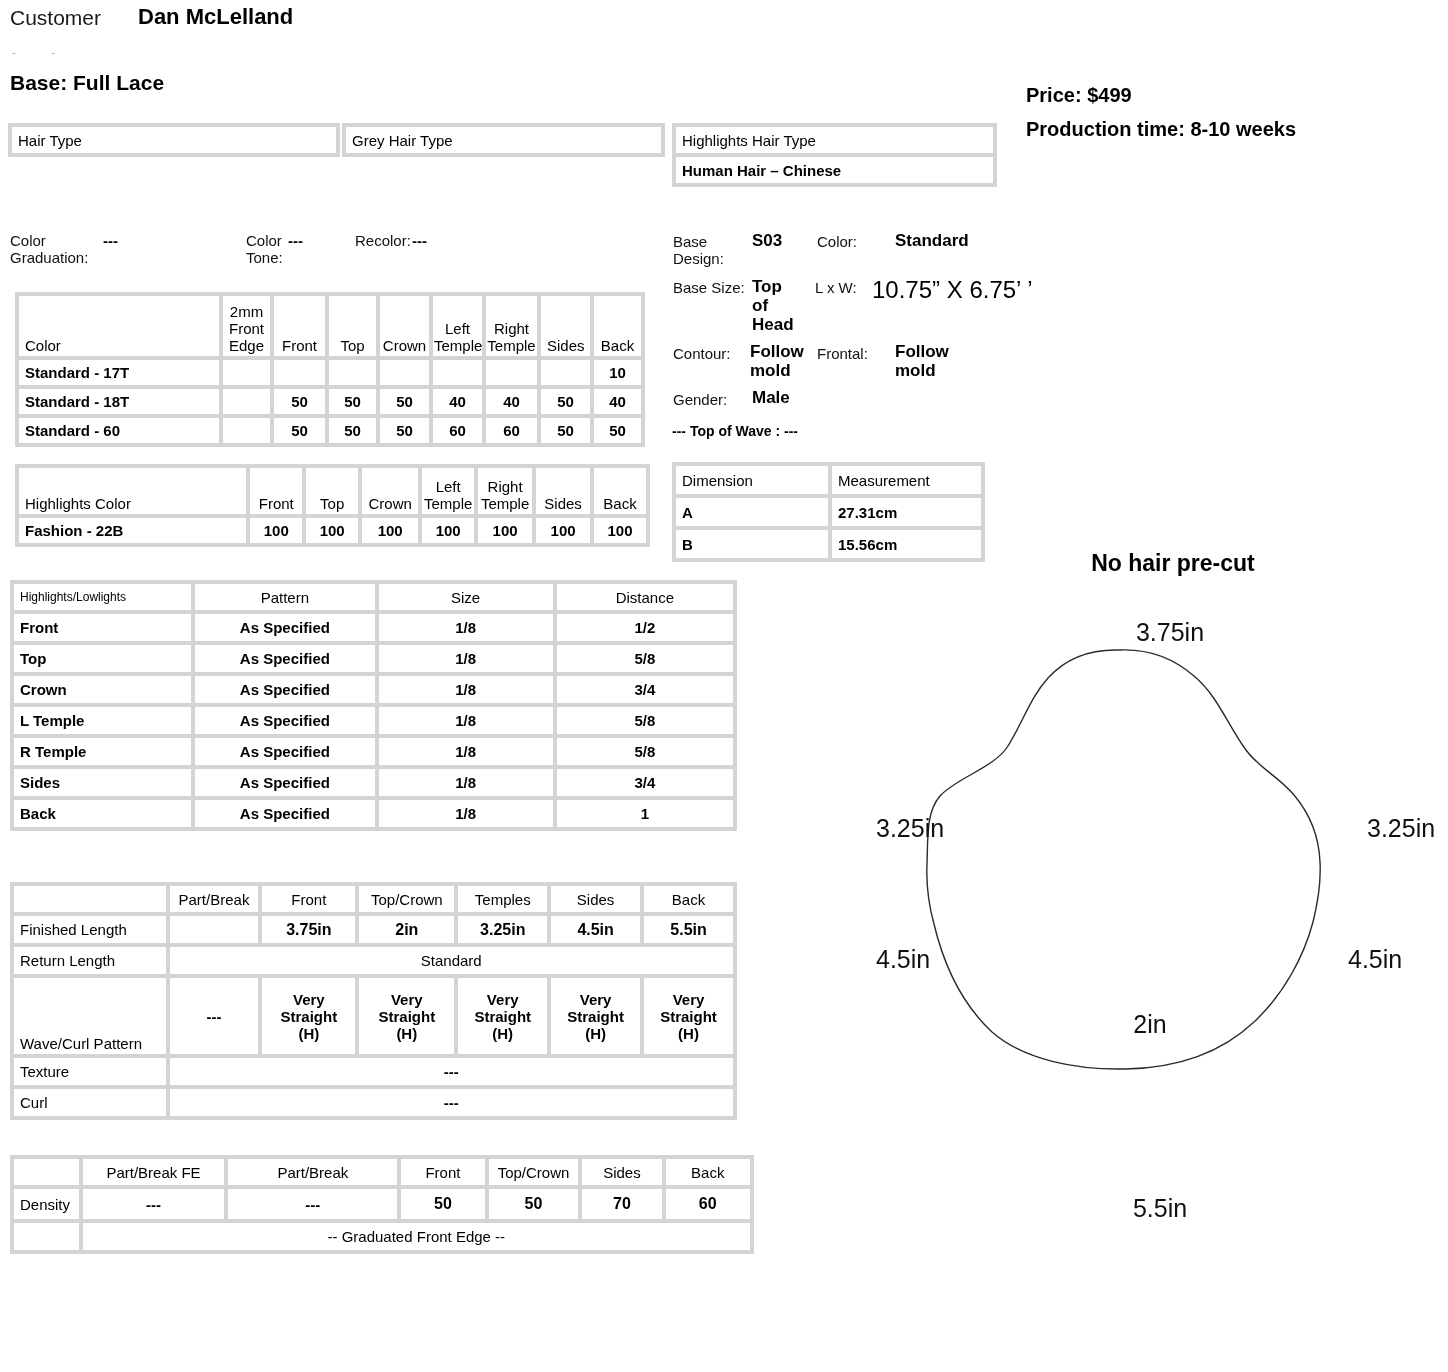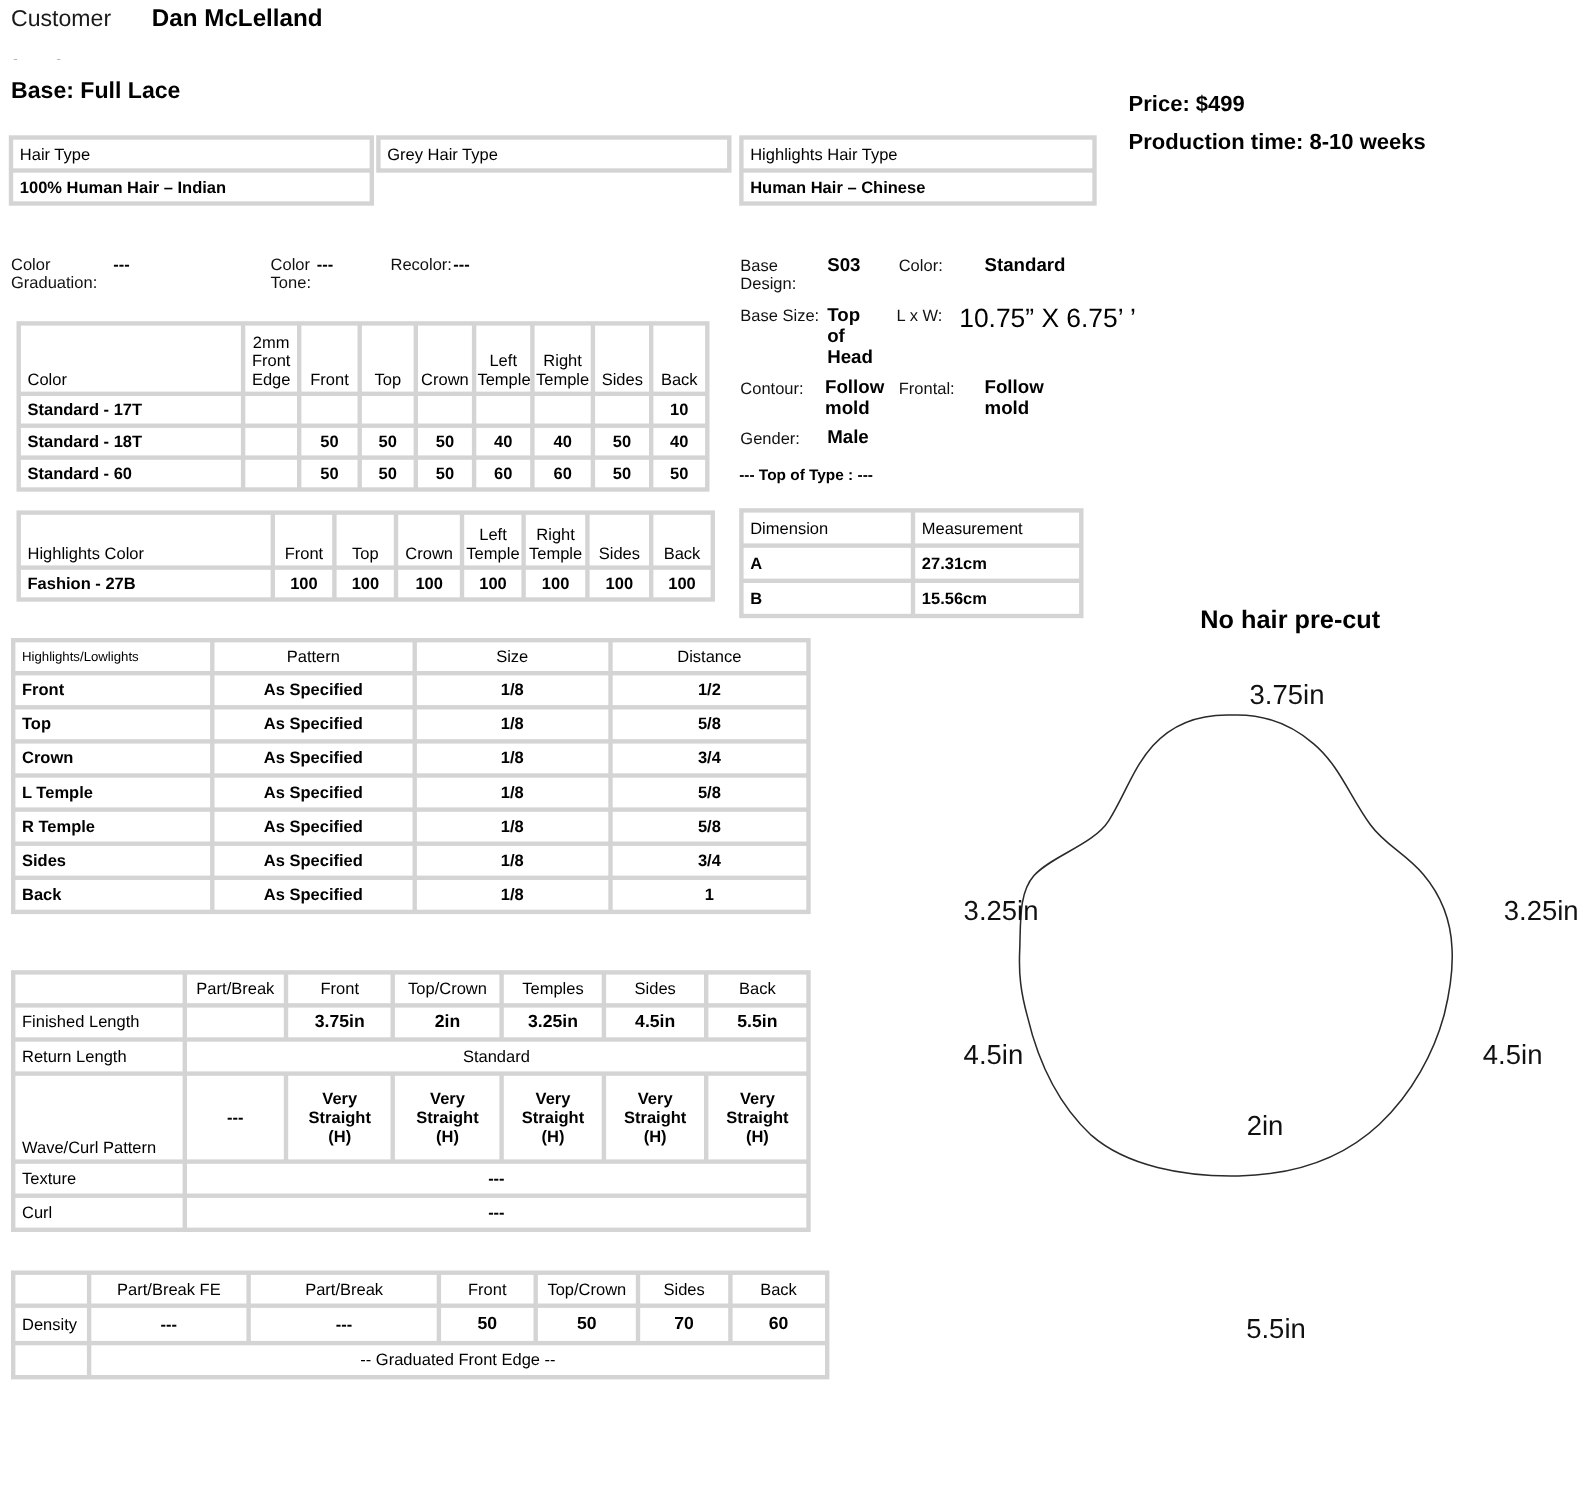--- a/index.html
+++ b/index.html
@@ -31,23 +31,20 @@
 <div class="abs" style="left:12px;top:46px;font-size:12px;color:#b3b3b3;letter-spacing:16px;">- -</div>
 <div class="abs title-bold" style="left:10px;top:71px;">Base: Full Lace</div>
 <div class="abs" style="left:1026px;top:84px;font-size:20px;font-weight:bold;">Price: $499</div>
 <div class="abs" style="left:1026px;top:118px;font-size:20px;font-weight:bold;">Production time: 8-10 weeks</div>
 
 <table class="g abs" style="left:8px;top:123px;width:332px;">
   <tbody>
       <tr>
         <td class="hd" style="height:22px;">Hair Type</td>
       </tr>
-  <tr>
-        <td class="b" style="height:22px;">100% Human Hair – Indian</td>
-      </tr>
 </tbody>
   </table>
 <table class="g abs" style="left:342px;top:123px;width:323px;">
   <tbody>
       <tr>
         <td class="hd" style="height:22px;">Grey Hair Type</td>
       </tr>
 </tbody>
   </table>
 <table class="g abs" style="left:672px;top:123px;width:325px;">
@@ -78,21 +75,21 @@
 <div class="abs lbl" style="left:815px;top:279px;">L x W:</div>
 <div class="abs" style="left:872px;top:276px;font-size:24px;font-weight:normal;">10.75”  X 6.75’  ’</div>
 
 <div class="abs lbl" style="left:673px;top:345px;">Contour:</div>
 <div class="abs val" style="left:750px;top:342px;"><span class="wrap60">Follow mold</span></div>
 <div class="abs lbl" style="left:817px;top:345px;">Frontal:</div>
 <div class="abs val" style="left:895px;top:342px;"><span class="wrap60">Follow mold</span></div>
 
 <div class="abs lbl" style="left:673px;top:391px;">Gender:</div>
 <div class="abs val" style="left:752px;top:388px;">Male</div>
-<div class="abs" style="left:672px;top:423px;font-size:14px;font-weight:bold;">--- Top of Type : ---</div>
+<div class="abs" style="left:672px;top:423px;font-size:14px;font-weight:bold;">--- Top of Wave : ---</div>
 
 <table class="g abs" style="left:15px;top:292px;width:630px;">
   <colgroup>
       <col style="width:196px">
       <col style="width:46px">
       <col style="width:50px">
       <col style="width:46px">
       <col style="width:48px">
       <col style="width:48px">
       <col style="width:50px">
@@ -163,21 +160,21 @@
     <td class="hd bot" style="height:42px;">Highlights Color</td>
     <td class="hd bot ctr">Front</td>
     <td class="hd bot ctr">Top</td>
     <td class="hd bot ctr">Crown</td>
     <td class="hd bot ctr" style="padding:2px 1px;">Left Temple</td>
     <td class="hd bot ctr" style="padding:2px 1px;">Right Temple</td>
     <td class="hd bot ctr">Sides</td>
     <td class="hd bot ctr">Back</td>
   </tr>
   <tr>
-    <td class="b" style="height:21px;">Fashion - 27B</td>
+    <td class="b" style="height:21px;">Fashion - 22B</td>
     <td class="b ctr">100</td>
     <td class="b ctr">100</td>
     <td class="b ctr">100</td>
     <td class="b ctr">100</td>
     <td class="b ctr">100</td>
     <td class="b ctr">100</td>
     <td class="b ctr">100</td>
   </tr>
 </tbody>
   </table>

